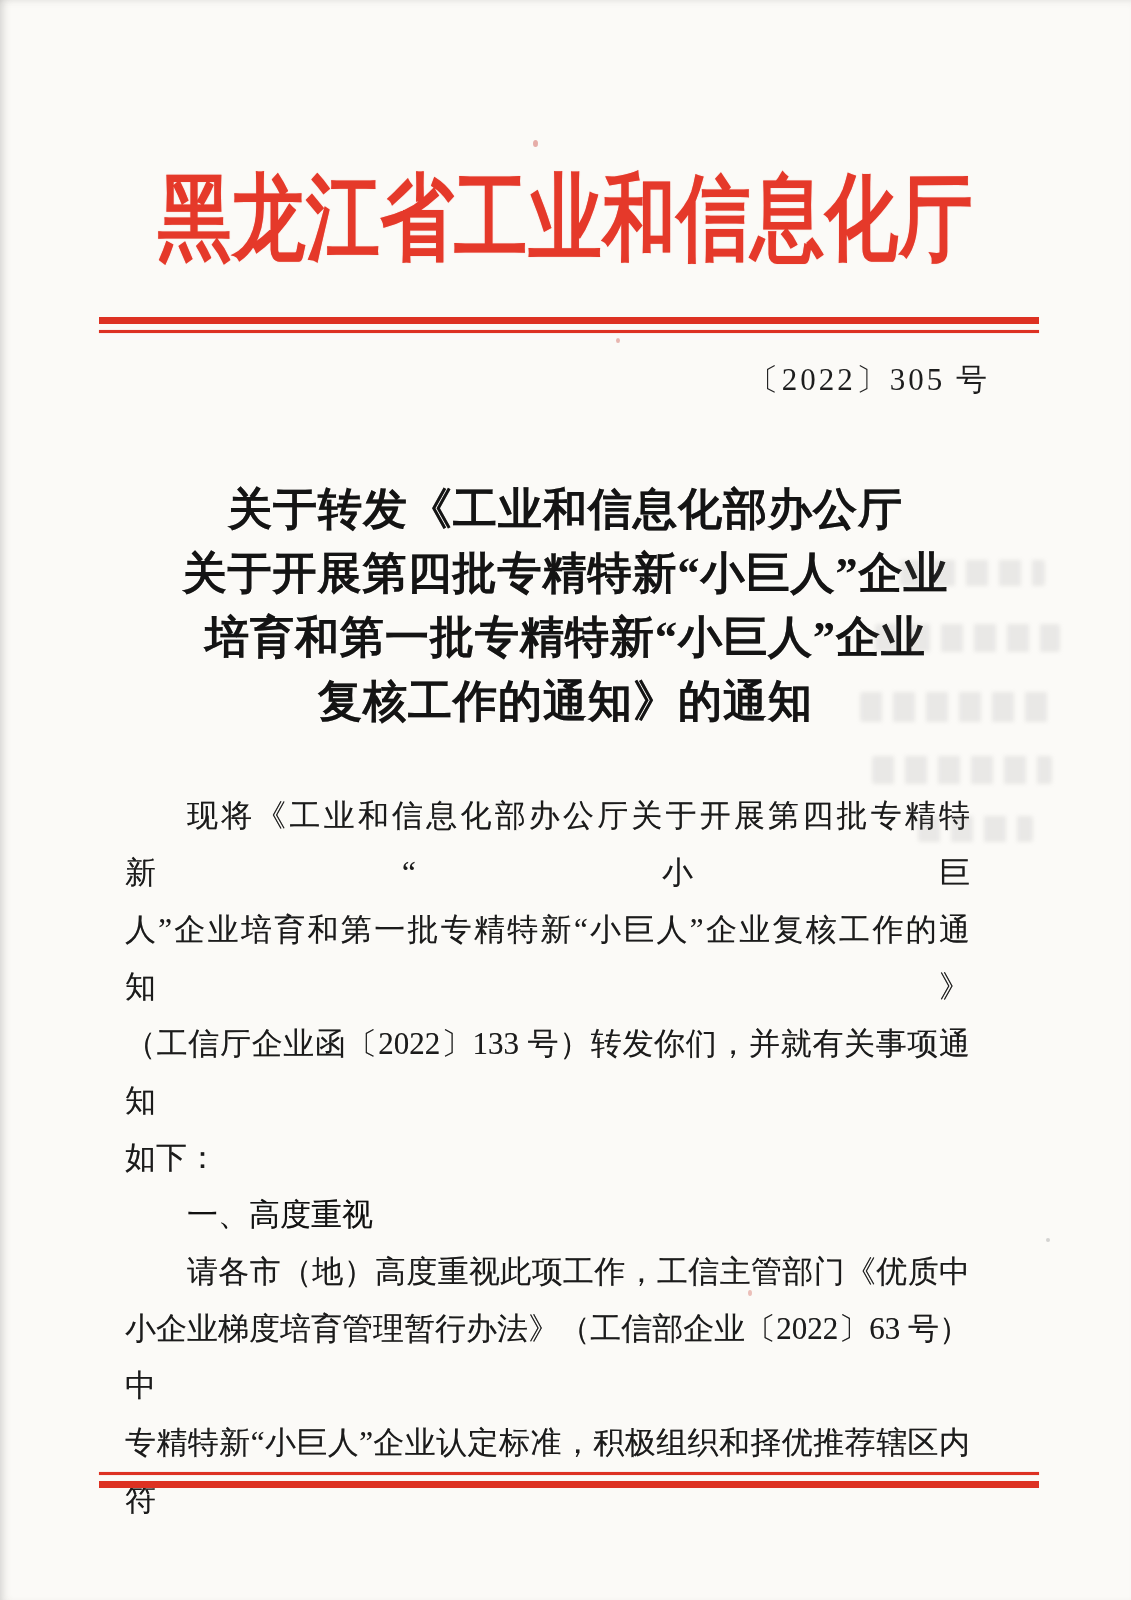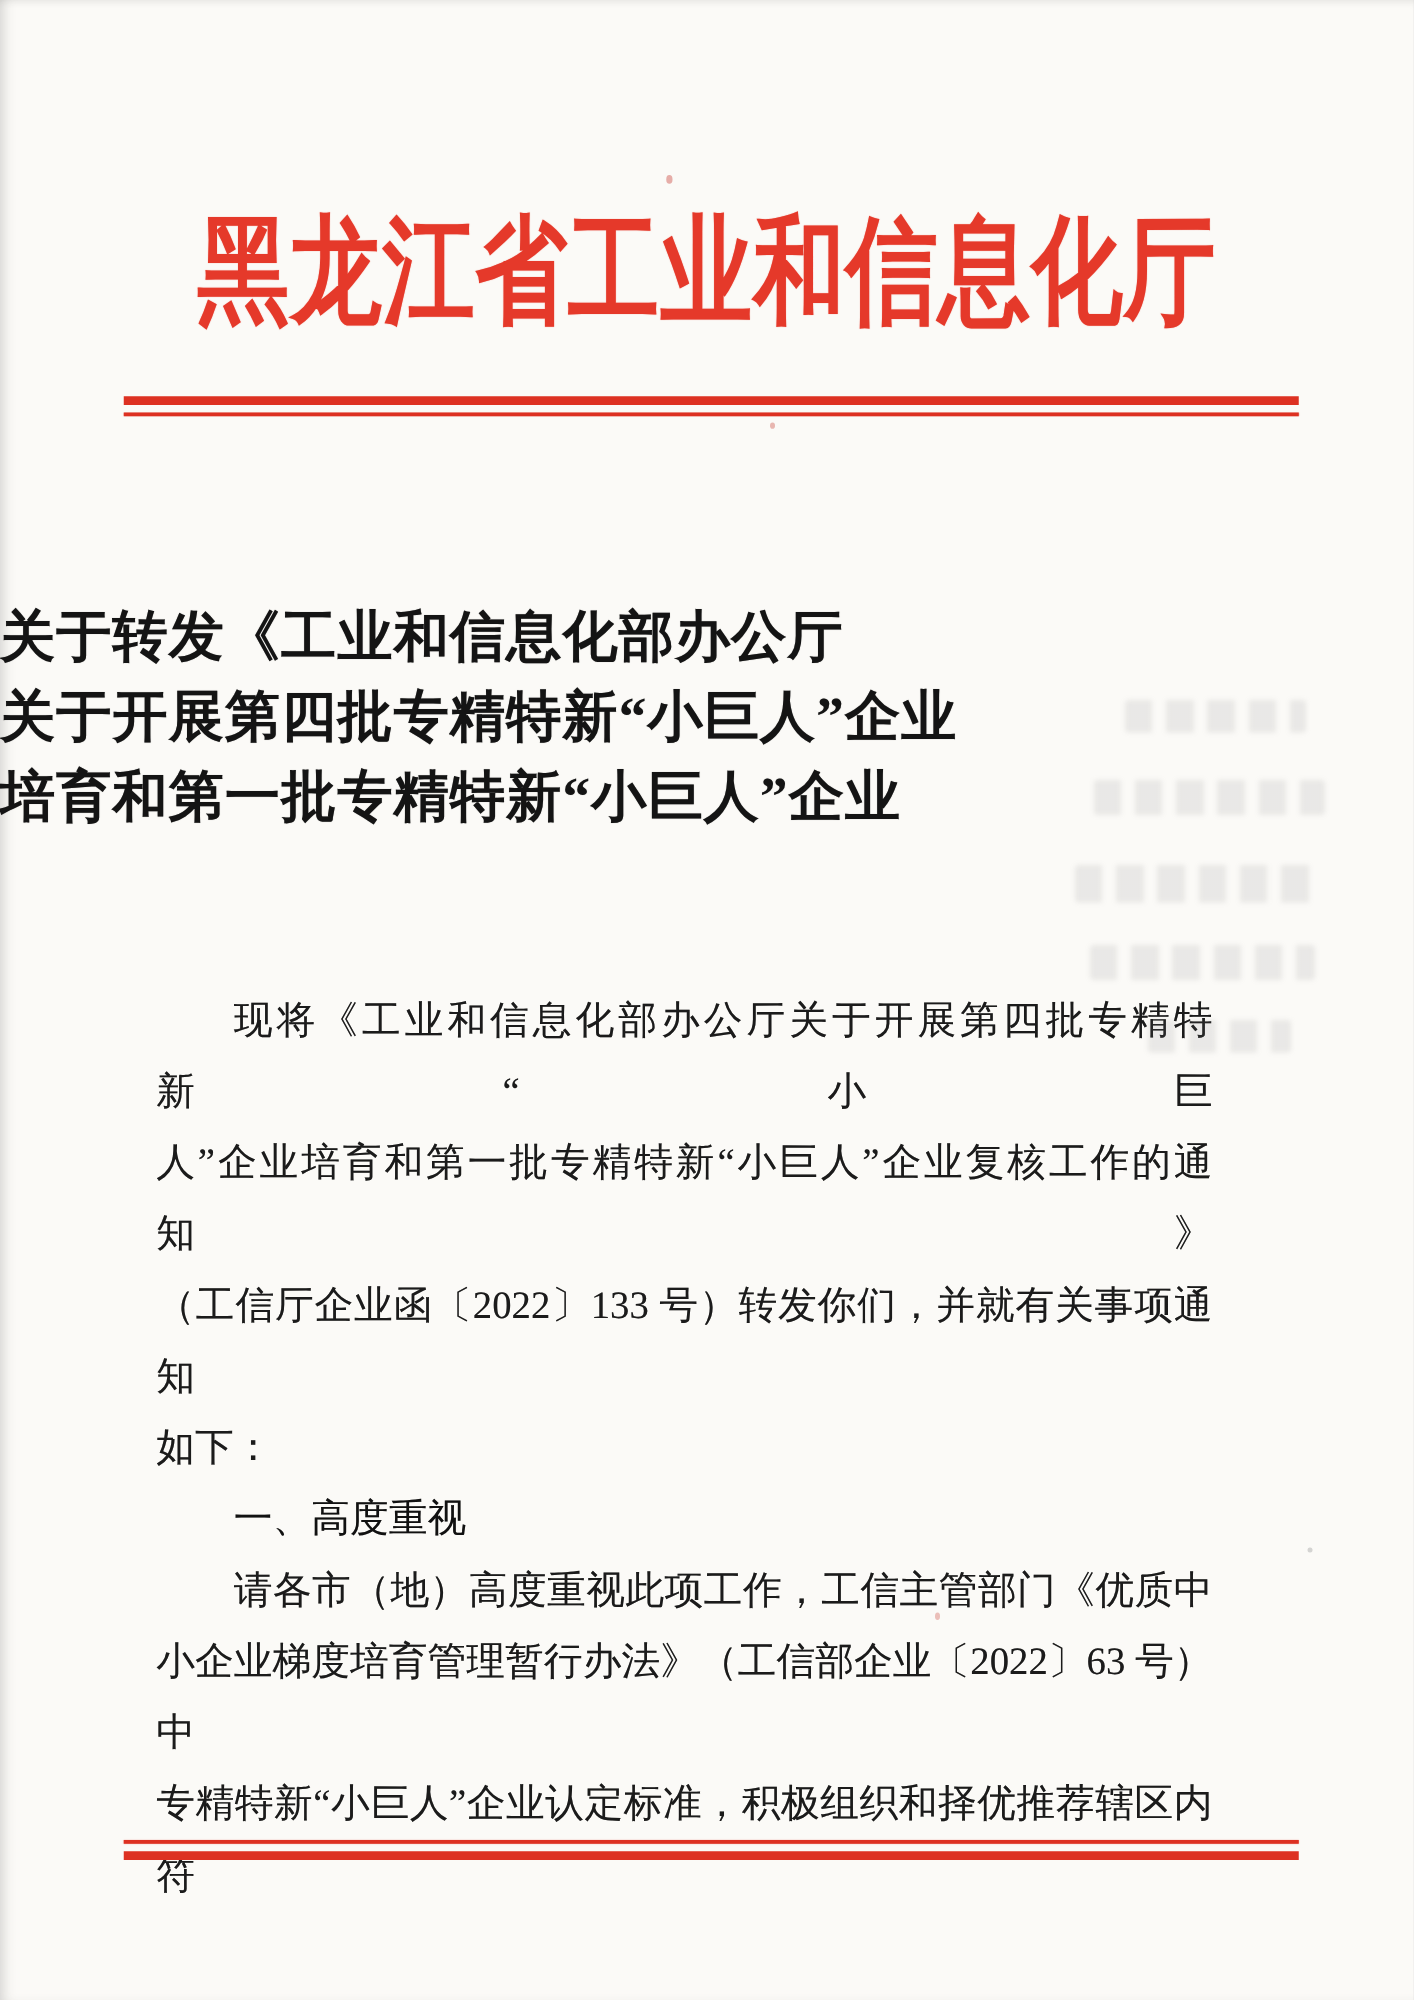--- a/index.html
+++ b/index.html
@@ -33,21 +33,21 @@
   .rule-bottom-thin{top:1472px;height:3px;box-shadow:0 0 1px rgba(221,49,34,.6);}
   .rule-bottom-thick{top:1481px;height:7px;}
   .doc-no{
     position:absolute;top:359px;right:141px;
     font-size:31px;color:#1d1d1d;letter-spacing:3px;
     white-space:nowrap;
   }
   
   .title{
     position:absolute;top:478px;left:0;right:0;
-    text-align:left;
+    text-align:center;
     font-size:44px;line-height:64px;font-weight:bold;
     color:#141414;
     letter-spacing:1px;
     text-shadow:0 0 .6px rgba(0,0,0,.5);
   }
   
   .body-block{
     position:absolute;top:787px;left:125px;width:845px;
     font-size:31px;line-height:57px;color:#1b1b1b;
     text-shadow:0 0 .5px rgba(0,0,0,.4);
@@ -77,25 +77,27 @@
 <body>
 
 <div class="page">
 
   <div class="dept-wrap">
     <span class="dept">黑龙江省工业和信息化厅</span>
   </div>
   <div class="rule rule-top-thick"></div>
   <div class="rule rule-top-thin"></div>
 
+  <div class="doc-no">〔2022〕305 号</div>
 
   <div class="title">
     <div>关于转发《工业和信息化部办公厅</div>
     <div>关于开展第四批专精特新“小巨人”企业</div>
     <div>培育和第一批专精特新“小巨人”企业</div>
+    <div>复核工作的通知》的通知</div>
   </div>
 
   <div class="body-block">
     <div class="bline indent justify">现将《工业和信息化部办公厅关于开展第四批专精特新“小巨</div>
     <div class="bline justify">人”企业培育和第一批专精特新“小巨人”企业复核工作的通知》</div>
     <div class="bline justify">（工信厅企业函〔2022〕133 号）转发你们，并就有关事项通知</div>
     <div class="bline">如下：</div>
     <div class="bline indent heading">一、高度重视</div>
     <div class="bline indent justify">请各市（地）高度重视此项工作，工信主管部门《优质中</div>
     <div class="bline justify">小企业梯度培育管理暂行办法》（工信部企业〔2022〕63 号）中</div>

